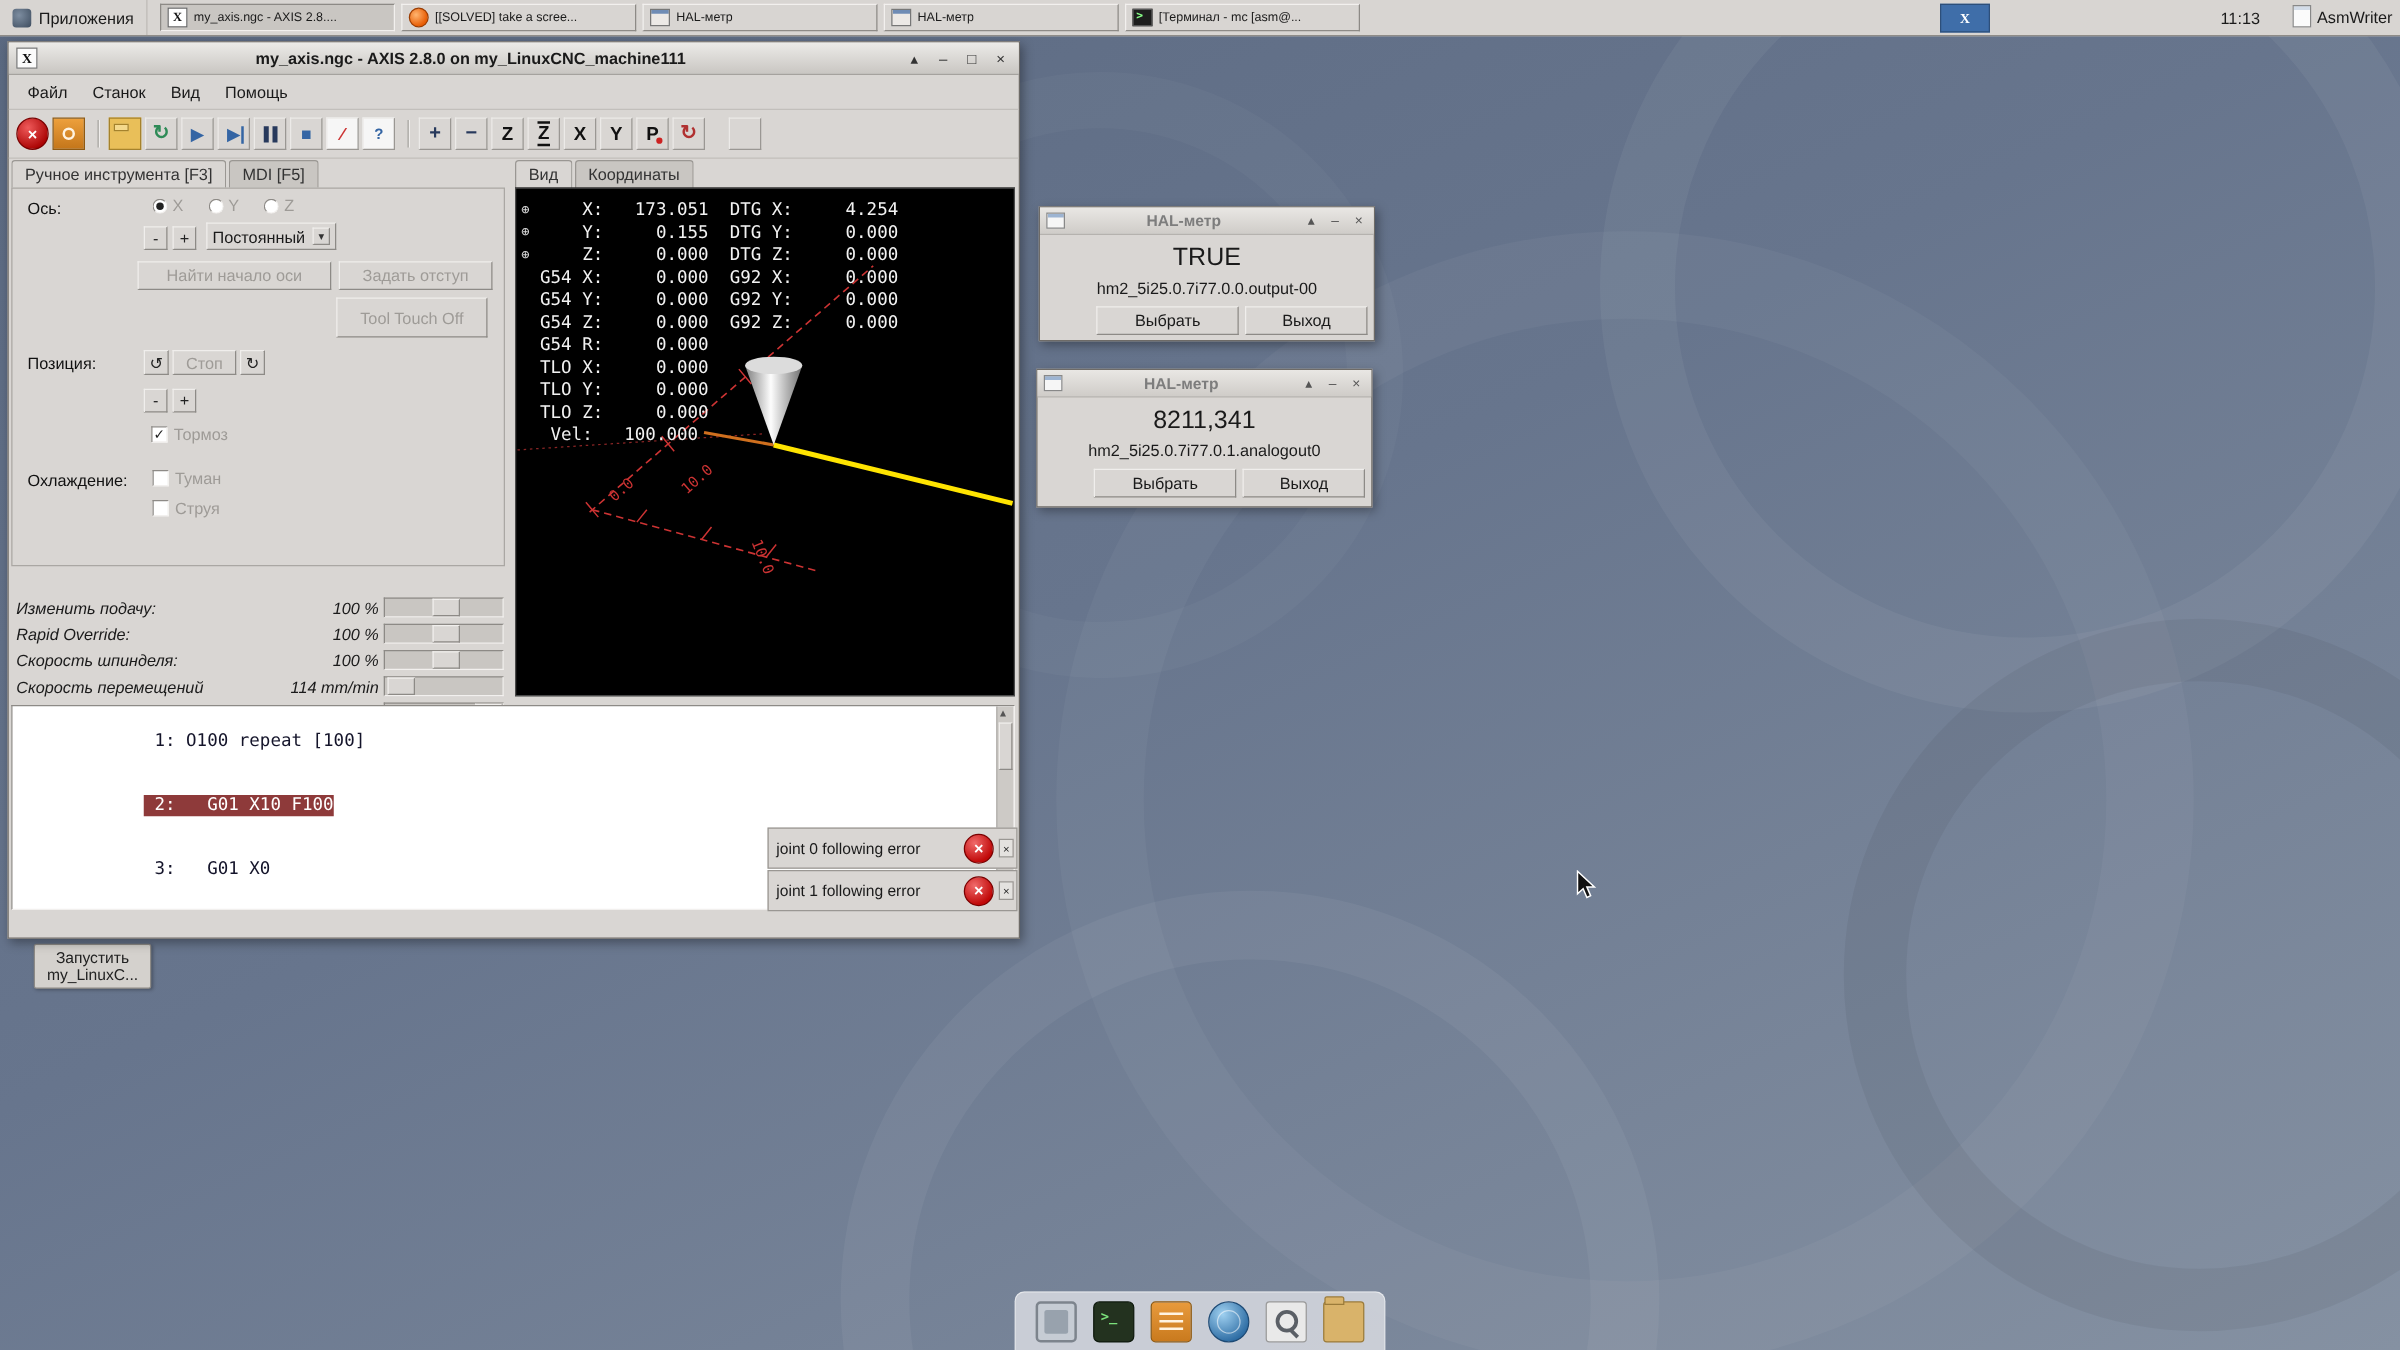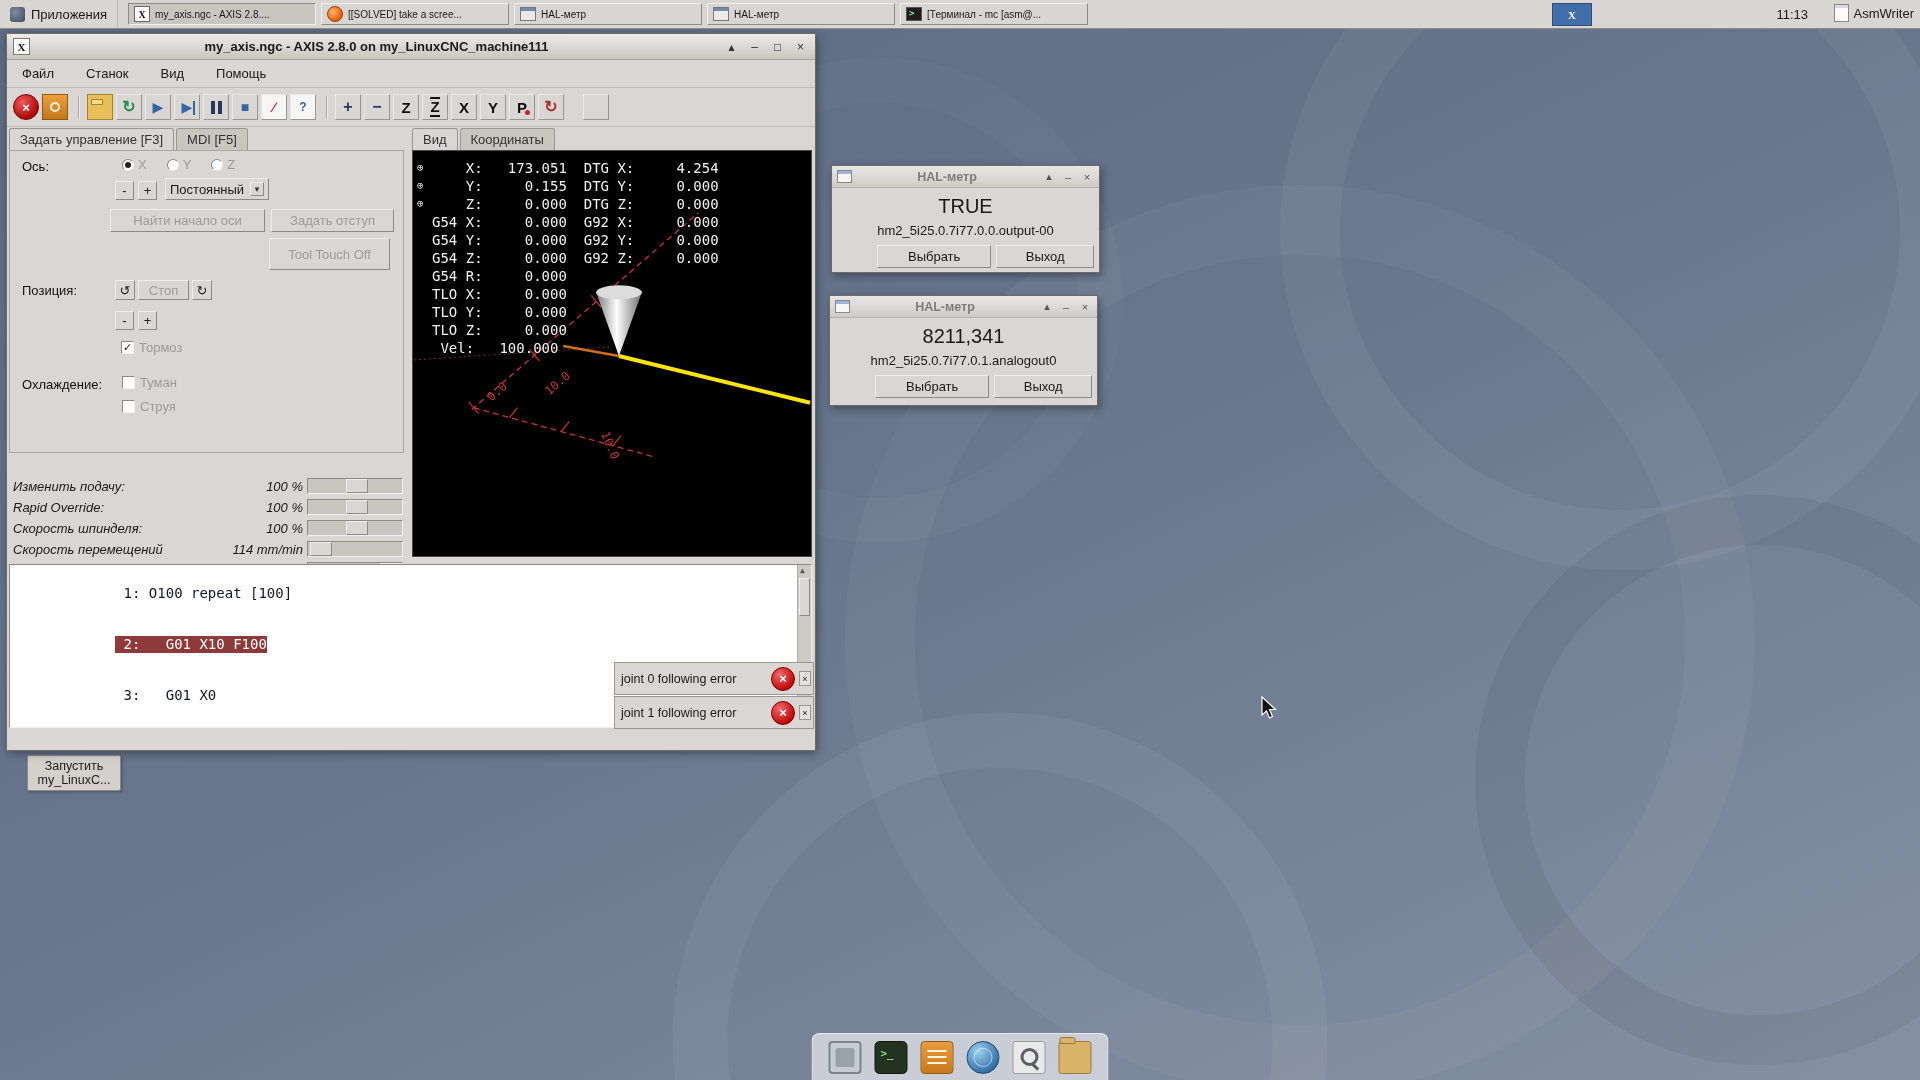--- a/index.html
+++ b/index.html
@@ -36,21 +36,21 @@
   .winframe{position:absolute;background:#d9d6d3;border:1px solid #6e6b67;box-shadow:2px 3px 8px rgba(0,0,0,.35);}
   .titlebar{height:26px;background:linear-gradient(#ecebe8,#c9c6c2);border-bottom:1px solid #a5a29e;
     display:flex;align-items:center;padding:0 6px;gap:6px;box-sizing:border-box;}
   .title-text{flex:1;text-align:center;font-weight:bold;font-size:13px;overflow:hidden;white-space:nowrap;}
   .win-ctrl{width:17px;text-align:center;font-size:12px;color:#333;}
   .x-logo{width:15px;height:15px;background:#fbfbfb;border:1px solid #777;display:flex;align-items:center;justify-content:center;
     font:bold 11px "Liberation Serif",serif;color:#111;}
 
   
   .axis-window{left:6px;top:33px;width:808px;height:716px;z-index:30;}
-  .menubar{display:flex;gap:14px;height:27px;align-items:center;padding:0 6px;border-bottom:1px solid #c2bfbb;}
+  .menubar{display:flex;gap:2px;height:27px;align-items:center;padding:0 6px;border-bottom:1px solid #c2bfbb;}
   .menu-item{padding:3px 9px;font-size:13px;}
   .toolbar{display:flex;align-items:center;gap:3px;height:38px;padding:0 6px;border-bottom:1px solid #c2bfbb;}
   .tb-btn{width:26px;height:26px;flex:none;display:flex;align-items:center;justify-content:center;
     border:1px solid;border-color:#eceae8 #9a9793 #9a9793 #eceae8;background:#d9d6d3;position:relative;box-sizing:border-box;}
   .tb-btn.sep{margin-left:16px;}
   .tb-btn.sep::before{content:"";position:absolute;left:-10px;top:1px;height:22px;width:0;
     border-left:1px solid #a8a5a1;border-right:1px solid #f0eeec;}
   .tb-glyph{font-size:14px;line-height:1;}
   .tb-estop{border-radius:50%;background:radial-gradient(circle at 35% 30%,#ef5a5a,#ab0404 75%);border-color:#7a0000;}
   .tb-estop .tb-glyph{color:#fff;font-weight:bold;font-size:13px;}
@@ -344,21 +344,21 @@
           <span class="tb-glyph">↻</span>
         </span>
 
         <span class="tb-btn tb-clear sep">
           <span class="tb-glyph"></span>
         </span>
       </div>
 
     <div class="tabs-row left-tabs">
 
-        <span class="tab active">Задать управление [F3]</span>
+        <span class="tab active">Ручное инструмента [F3]</span>
 
         <span class="tab">MDI [F5]</span>
       </div>
     <div class="tabs-row preview-tabs">
 
         <span class="tab active">Вид</span>
 
         <span class="tab">Координаты</span>
       </div>
 

